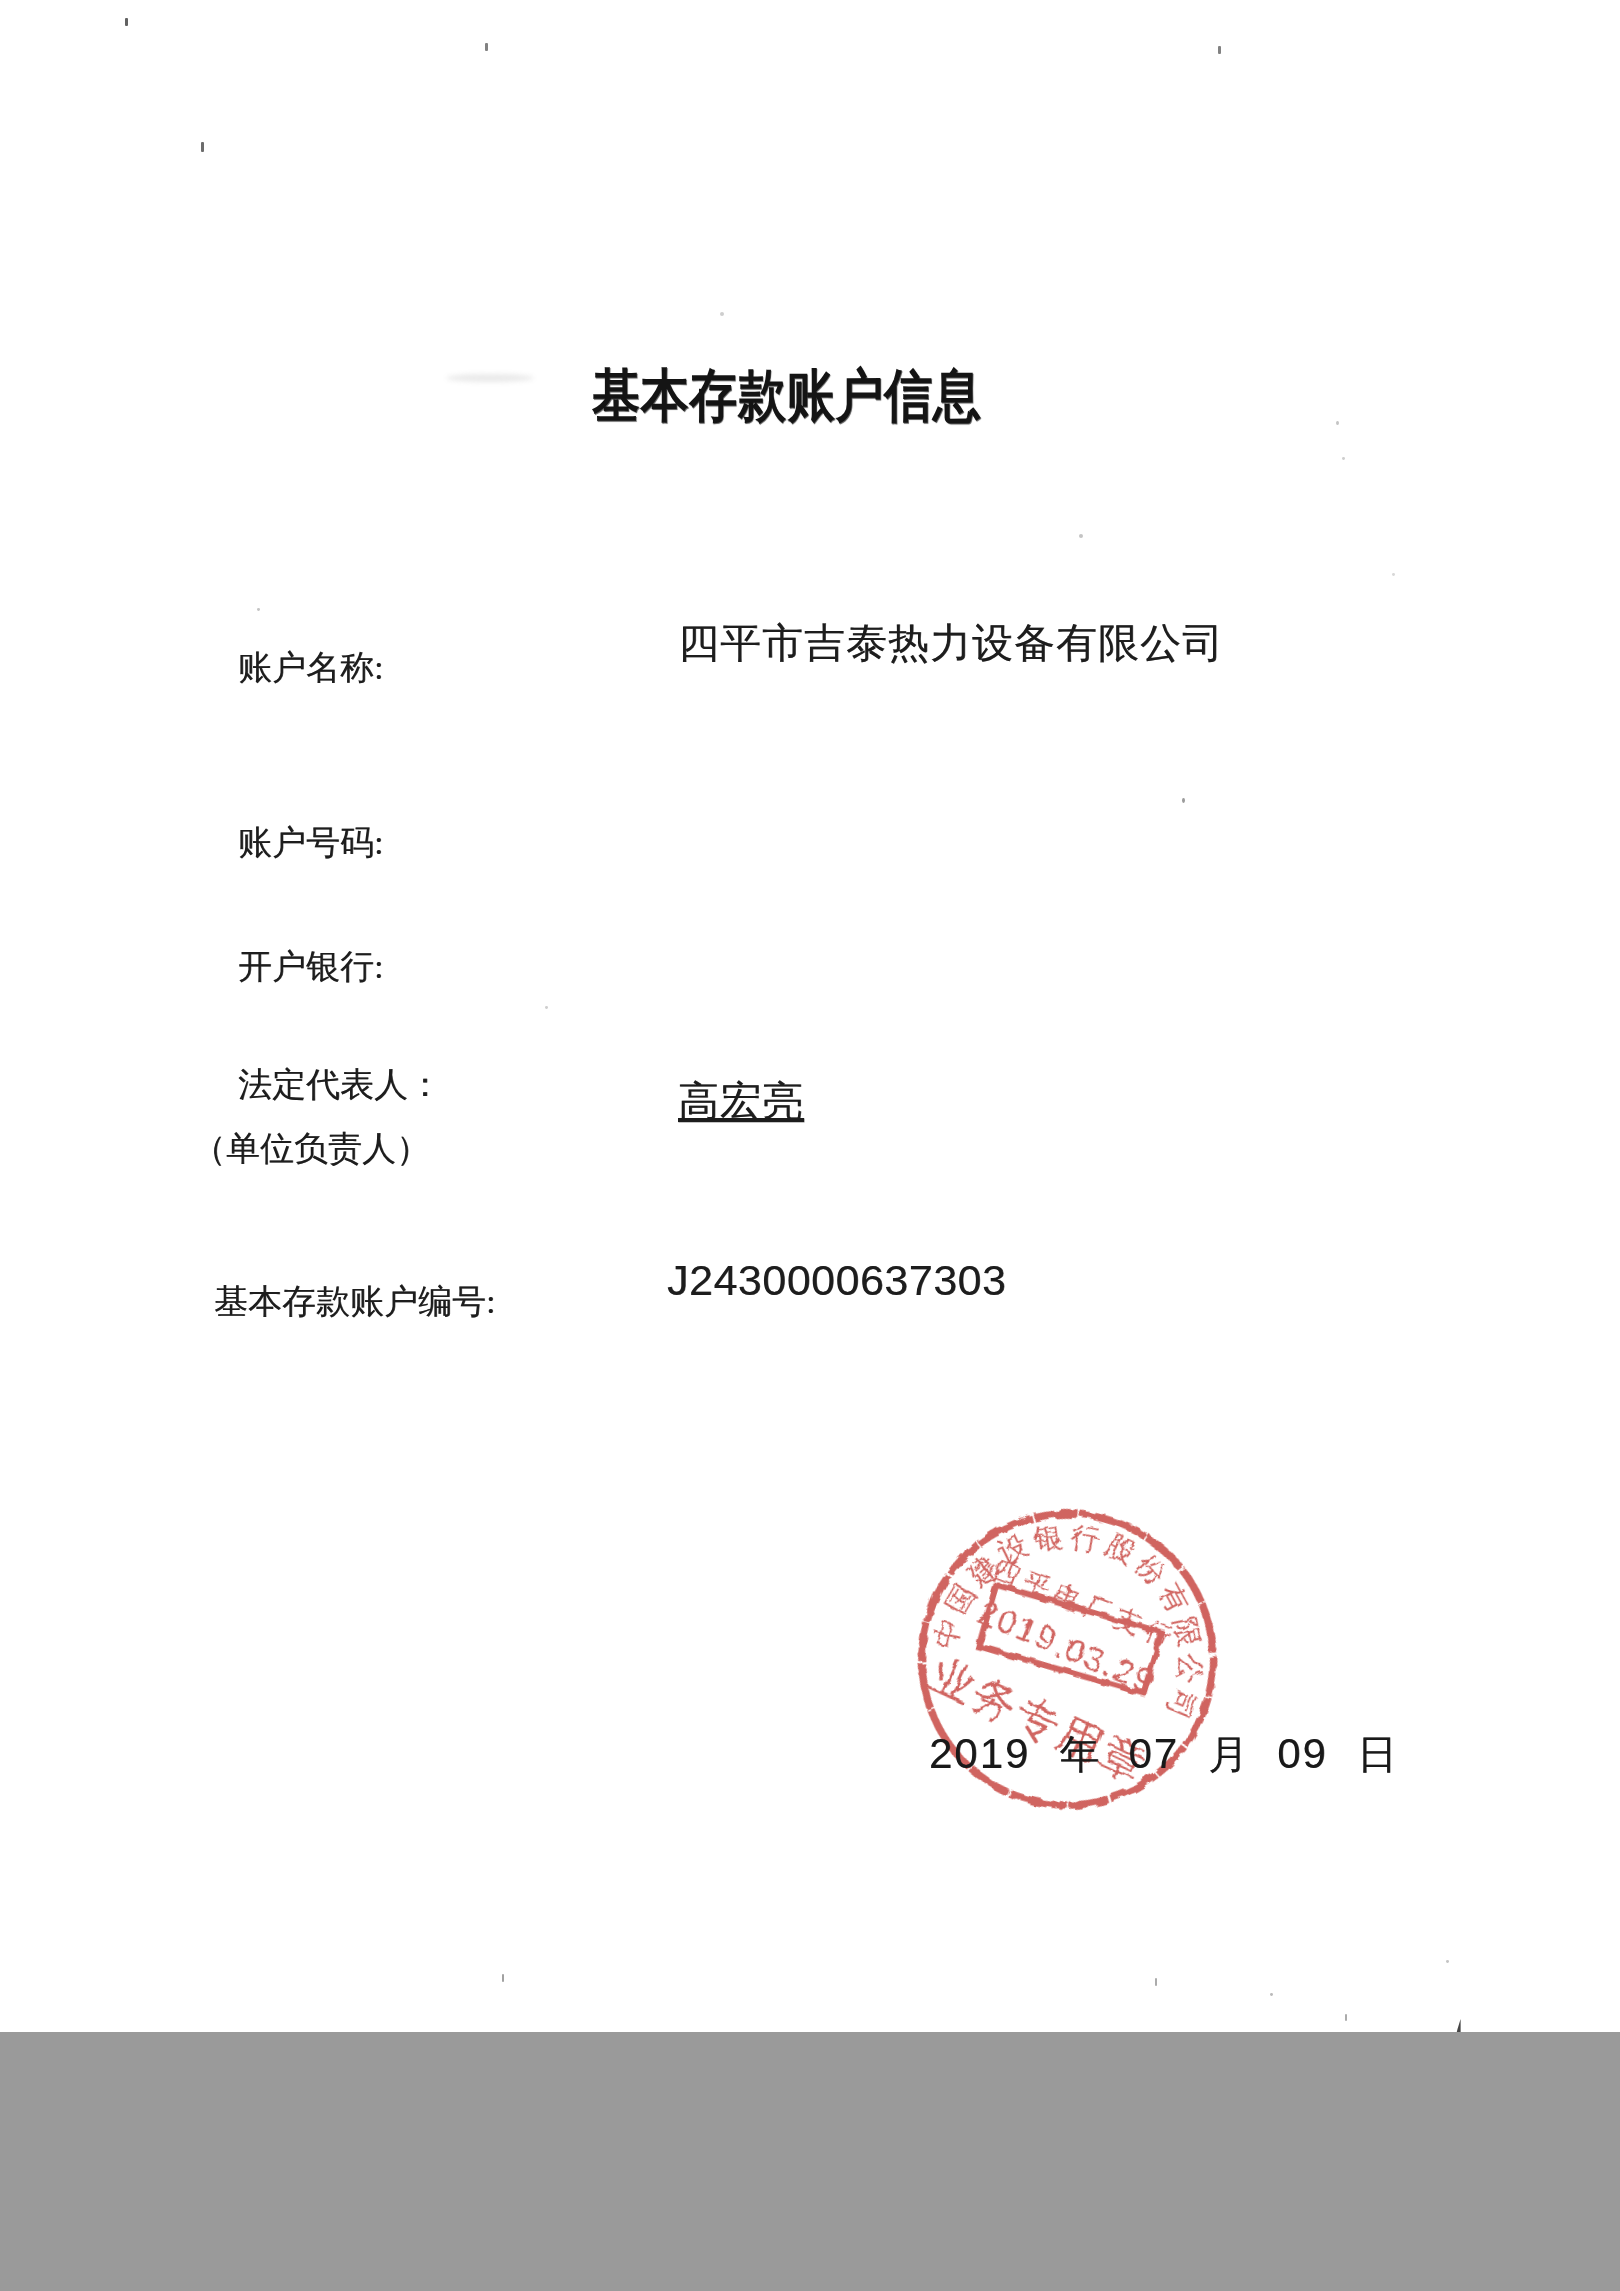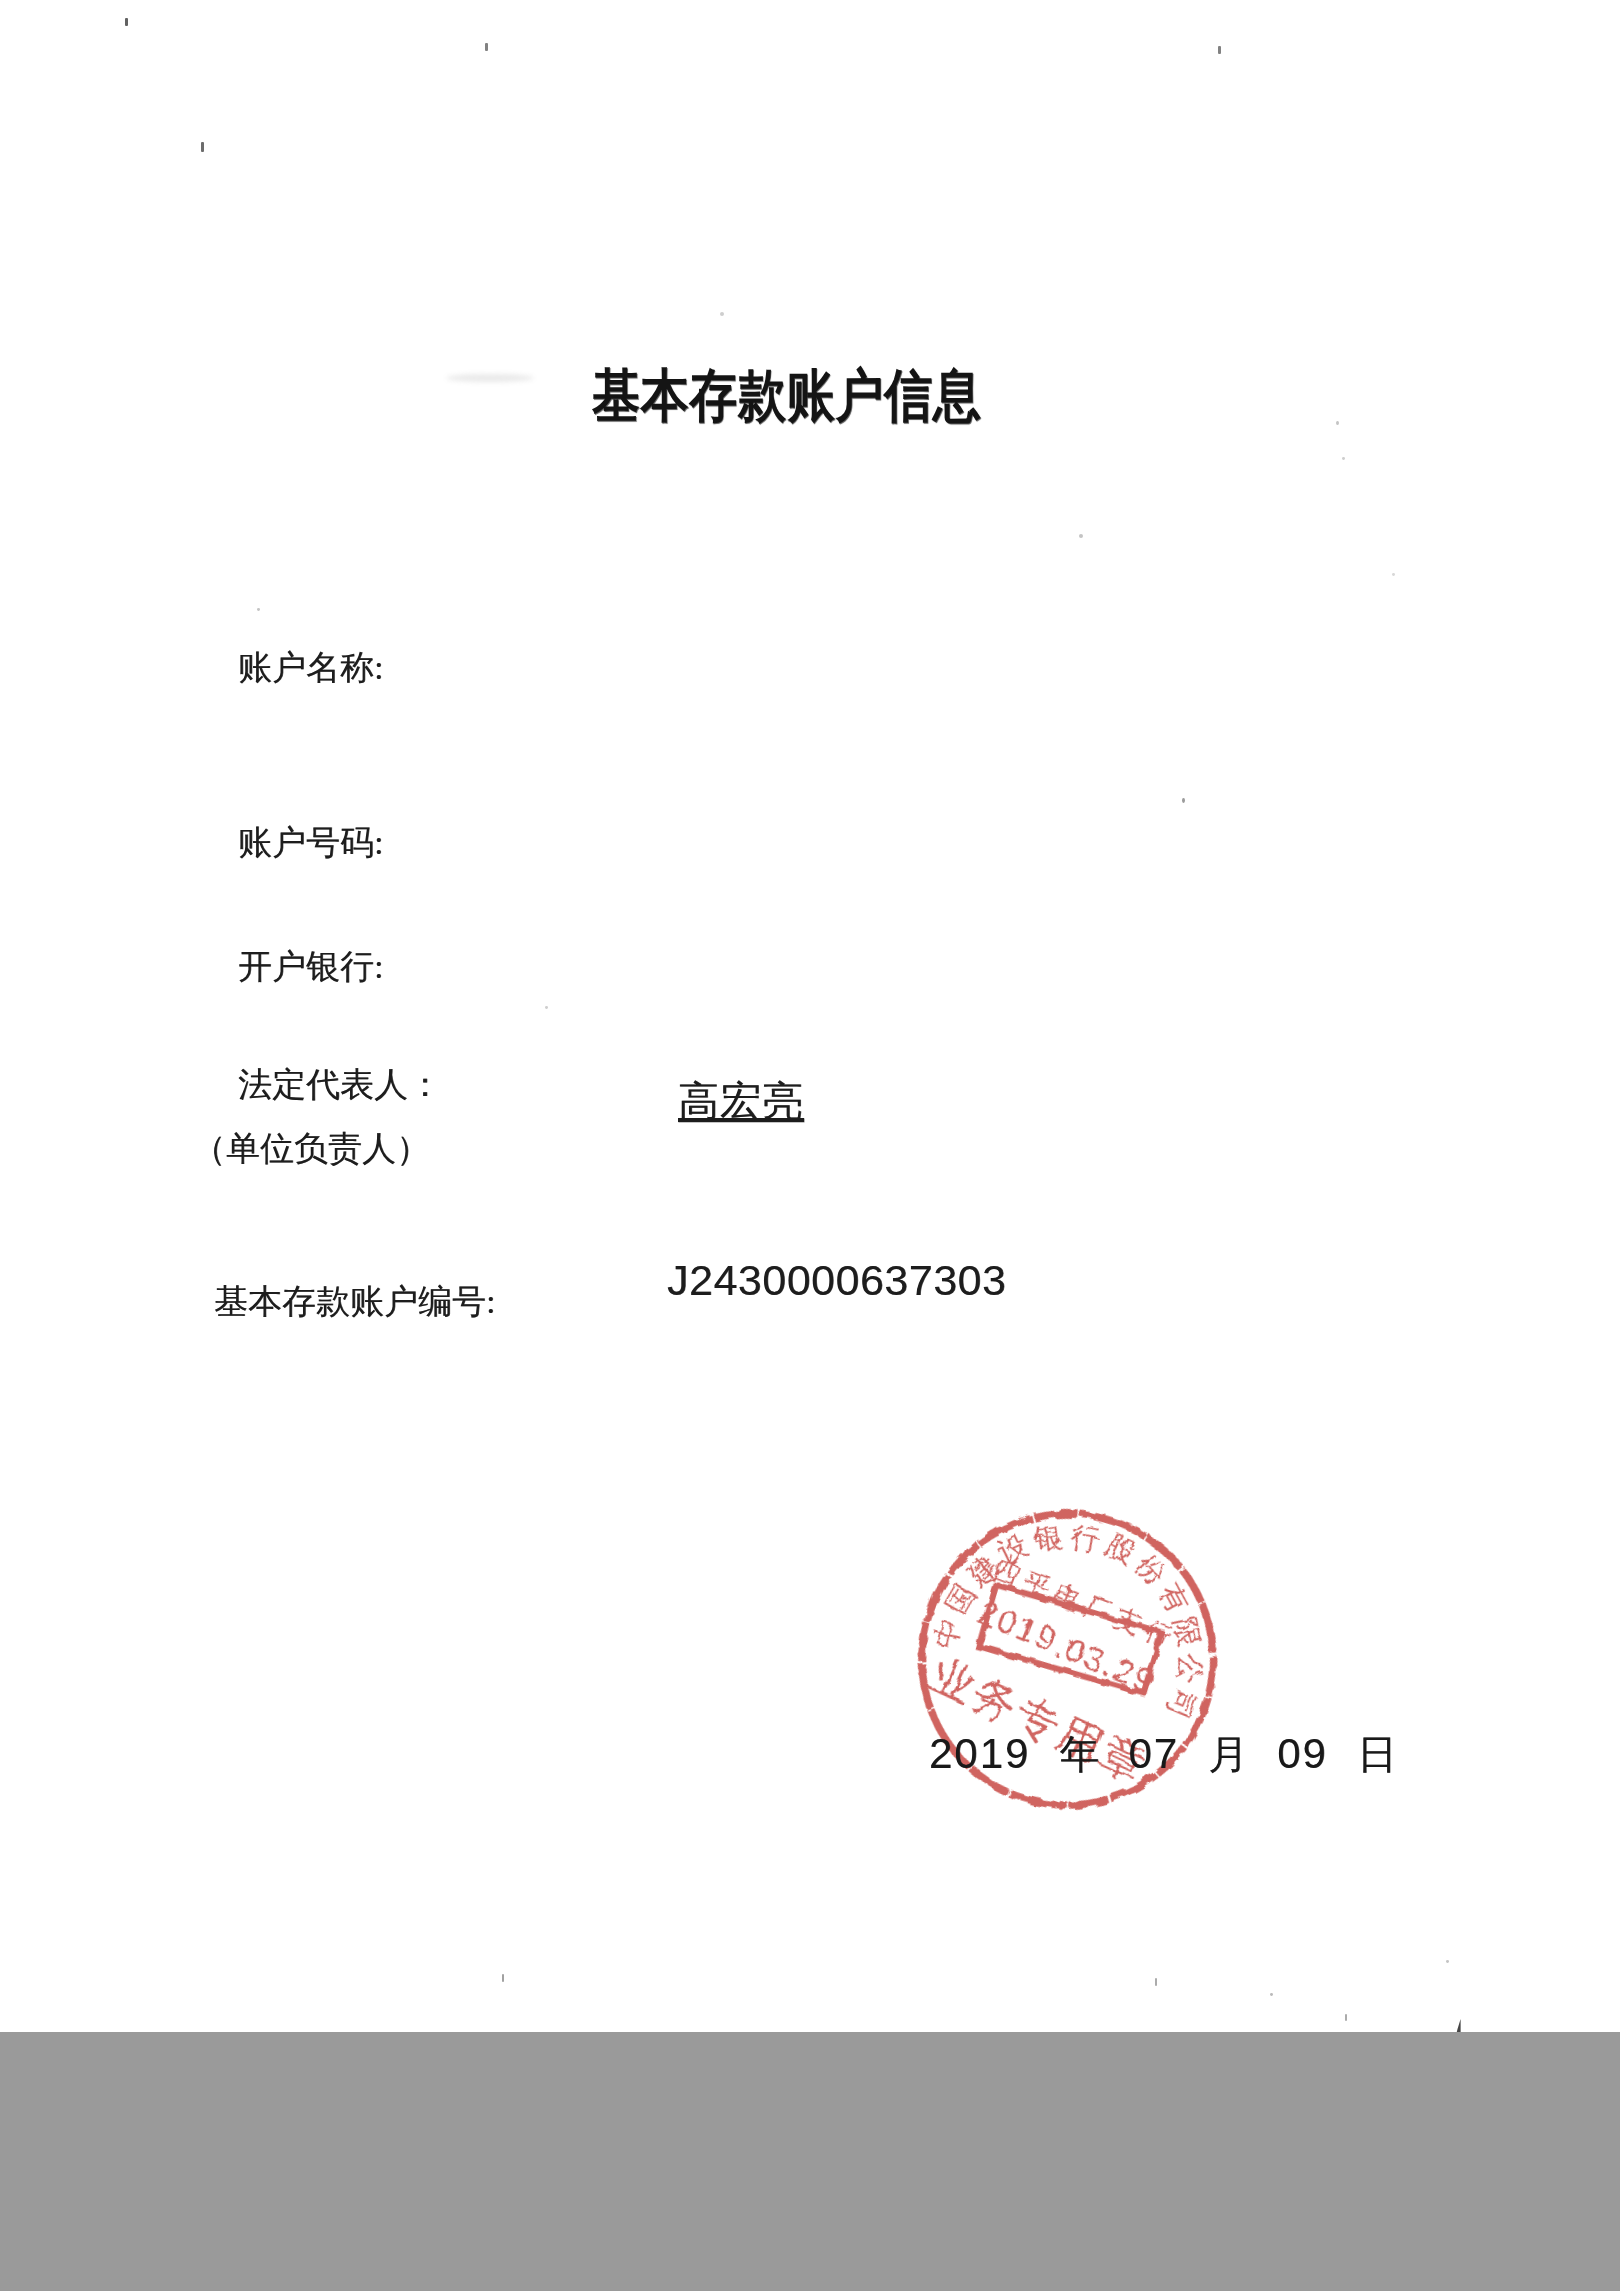--- a/index.html
+++ b/index.html
@@ -52,20 +52,21 @@
   .blur-mark{position:absolute;background:#8a8a8a;border-radius:50%;filter:blur(2.9px);}
 </style>
 </head>
 <body>
 
 <div class="page">
 
   <h1 class="t title" style="left:592px;top:367px;margin:0;">基本存款账户信息</h1>
 
   <span class="t cn lab" style="left:238px;top:627px;">账户名称:</span>
+  <span class="t cn val" style="left:678px;top:623px;">四平市吉泰热力设备有限公司</span>
 
   <span class="t cn lab" style="left:238px;top:802px;">账户号码:</span>
 
   <span class="t cn lab" style="left:238px;top:926px;">开户银行:</span>
 
   <span class="t cn lab" style="left:238px;top:1044px;">法定代表人：</span>
   <span class="t cn lab" style="left:192px;top:1108px;">（单位负责人）</span>
   <span class="t cn val" style="left:678px;top:1081px;text-decoration:underline;">高宏亮</span>
 
   <span class="t cn lab" style="left:214px;top:1261px;">基本存款账户编号:</span>

